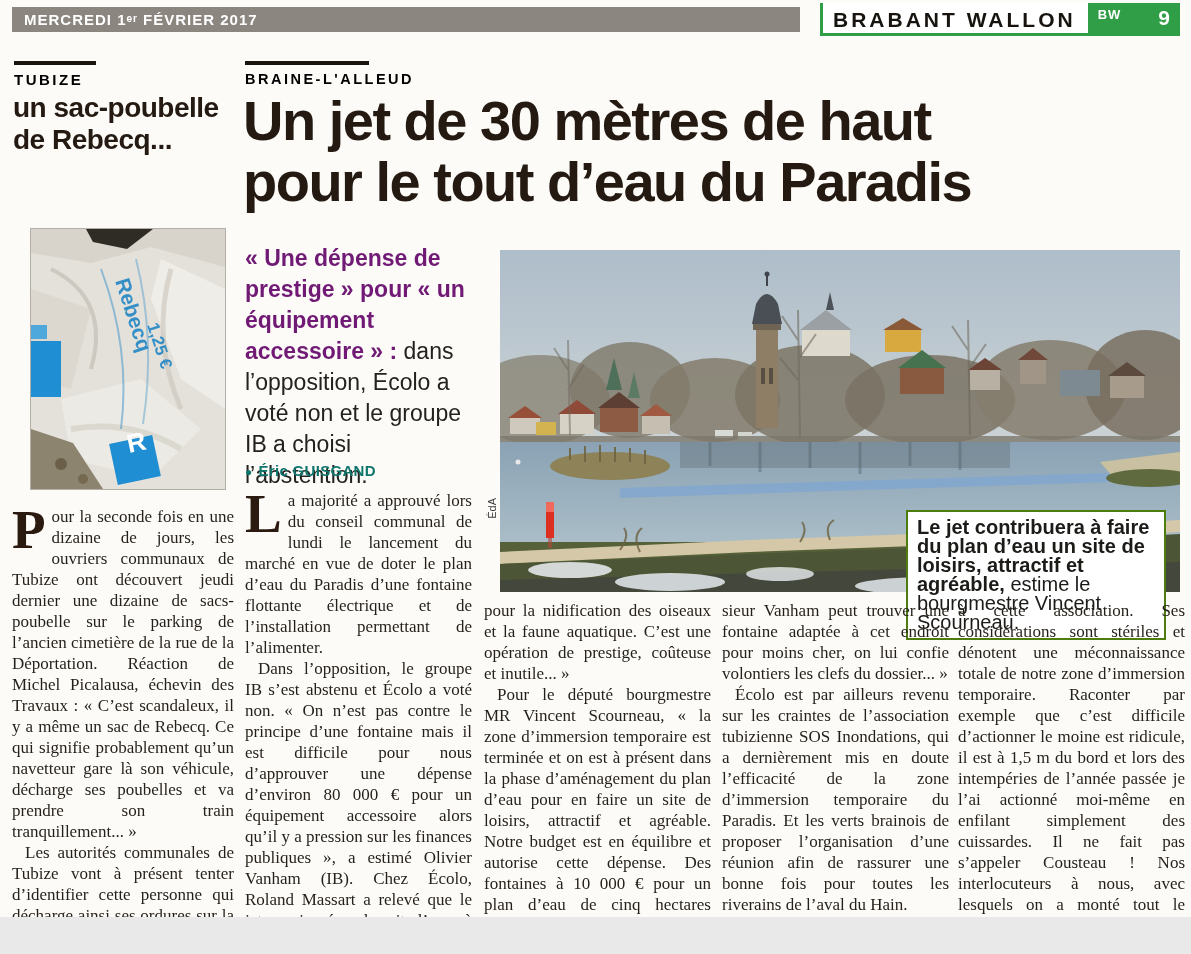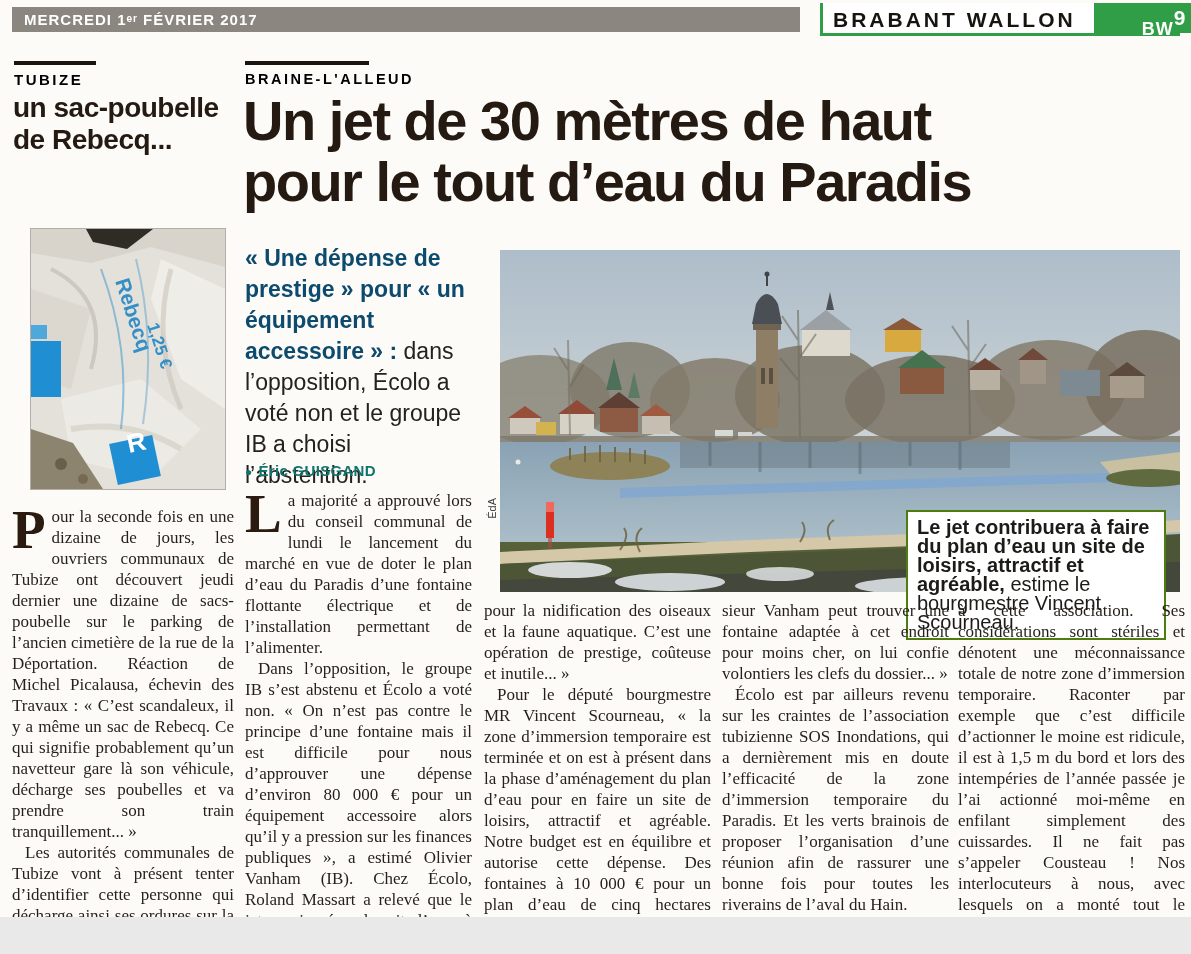--- a/index.html
+++ b/index.html
@@ -18,28 +18,28 @@
     padding-left:12px; box-sizing:border-box;
   }
   .section-block {
     left:820px; top:3px; width:360px; height:33px; display:flex;
     border-left:3px solid #2f9e46; border-bottom:3px solid #2f9e46;
     background:#ffffff; box-sizing:border-box;
   }
   .section-title {
     flex:1; font-family:"Liberation Sans","DejaVu Sans",sans-serif;
     font-weight:bold; font-size:21px; letter-spacing:3px; color:#17140f;
-    padding:5px 18px 0 10px; white-space:nowrap;
+    padding:5px 12px 0 10px; white-space:nowrap;
   }
   .edition-box {
     width:118px; background:#2f9e46; color:#ffffff; display:flex;
     justify-content:space-between; align-items:center; padding:0 10px;
     font-family:"Liberation Sans","DejaVu Sans",sans-serif; font-weight:bold;
   }
-  .edition-code { font-size:18px; letter-spacing:1px; align-self:flex-start; padding-top:16px;margin-left:38px;}
+  .edition-code { font-size:13px; letter-spacing:1px; align-self:flex-start; padding-top:4px;}
   .page-number  { font-size:21px; }
 
   
   .rule { background:#1a140e; height:4px; }
   .kicker {
     font-family:"Liberation Sans","DejaVu Sans",sans-serif; font-weight:bold;
     color:#000000; letter-spacing:2.5px; font-size:15px; white-space:nowrap;
   }
 
   
@@ -61,21 +61,21 @@
 
   
   .headline-xl {
     font-family:"Liberation Sans","DejaVu Sans",sans-serif; font-weight:bold;
     font-size:56px; line-height:61px; letter-spacing:-1.5px; color:#241a12; white-space:nowrap;
   }
   .standfirst {
     font-family:"Liberation Sans","DejaVu Sans",sans-serif;
     font-size:23px; line-height:31px; color:#23221e;
   }
-  .standfirst .b { font-weight:bold; color:#0c4a6e; }
+  .standfirst .b { font-weight:bold; color:#701a75; }
   .byline {
     font-family:"Liberation Sans","DejaVu Sans",sans-serif; font-weight:bold;
     font-size:15px; color:#0f766e; letter-spacing:0.3px;
   }
   .byline .dot { font-size:12px; margin-right:6px; }
   .col {
     top:600px; width:227px; height:352px; overflow:hidden;
   }
   .photo-credit {
     left:486px; top:498px; font-family:"Liberation Sans","DejaVu Sans",sans-serif;

